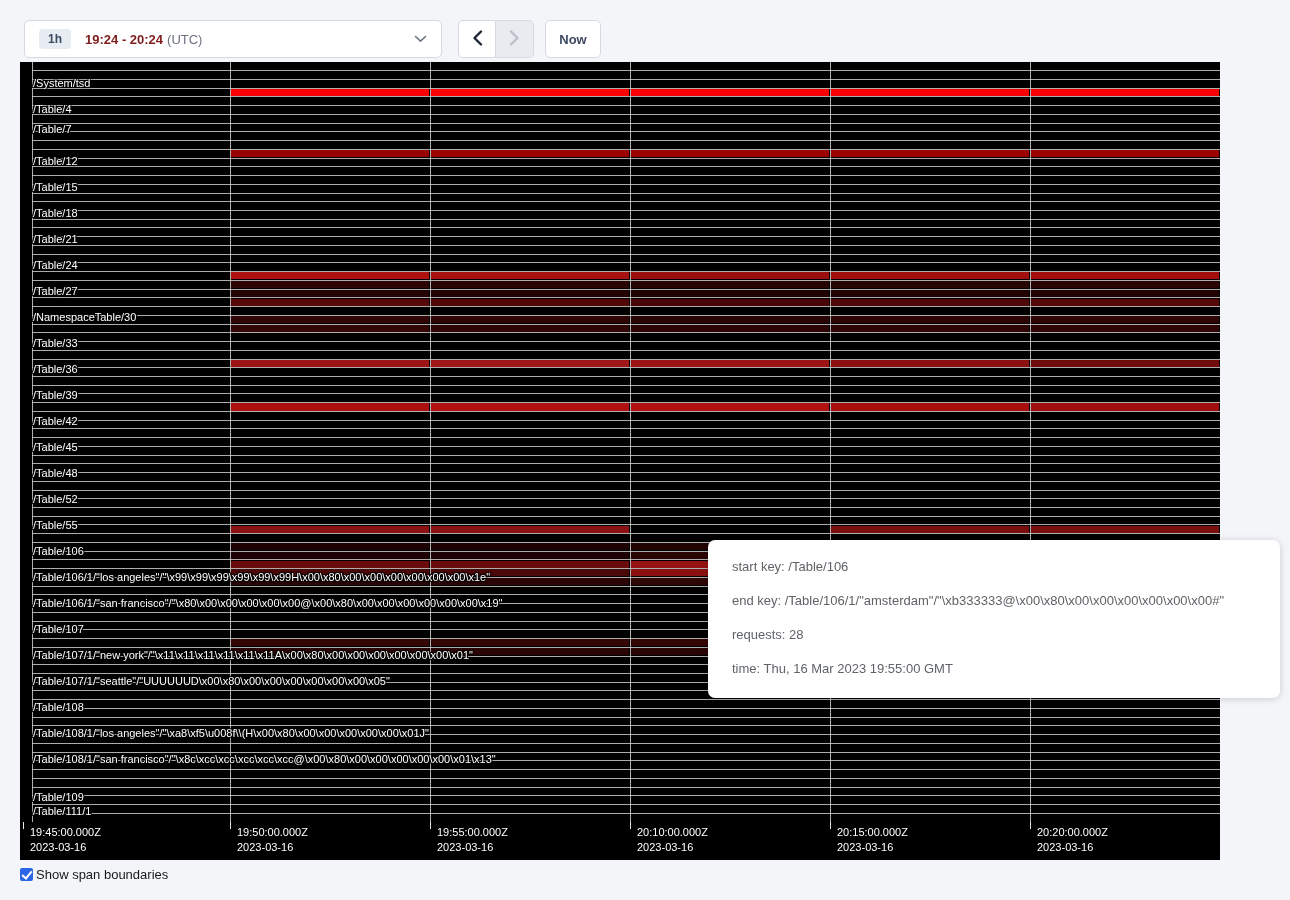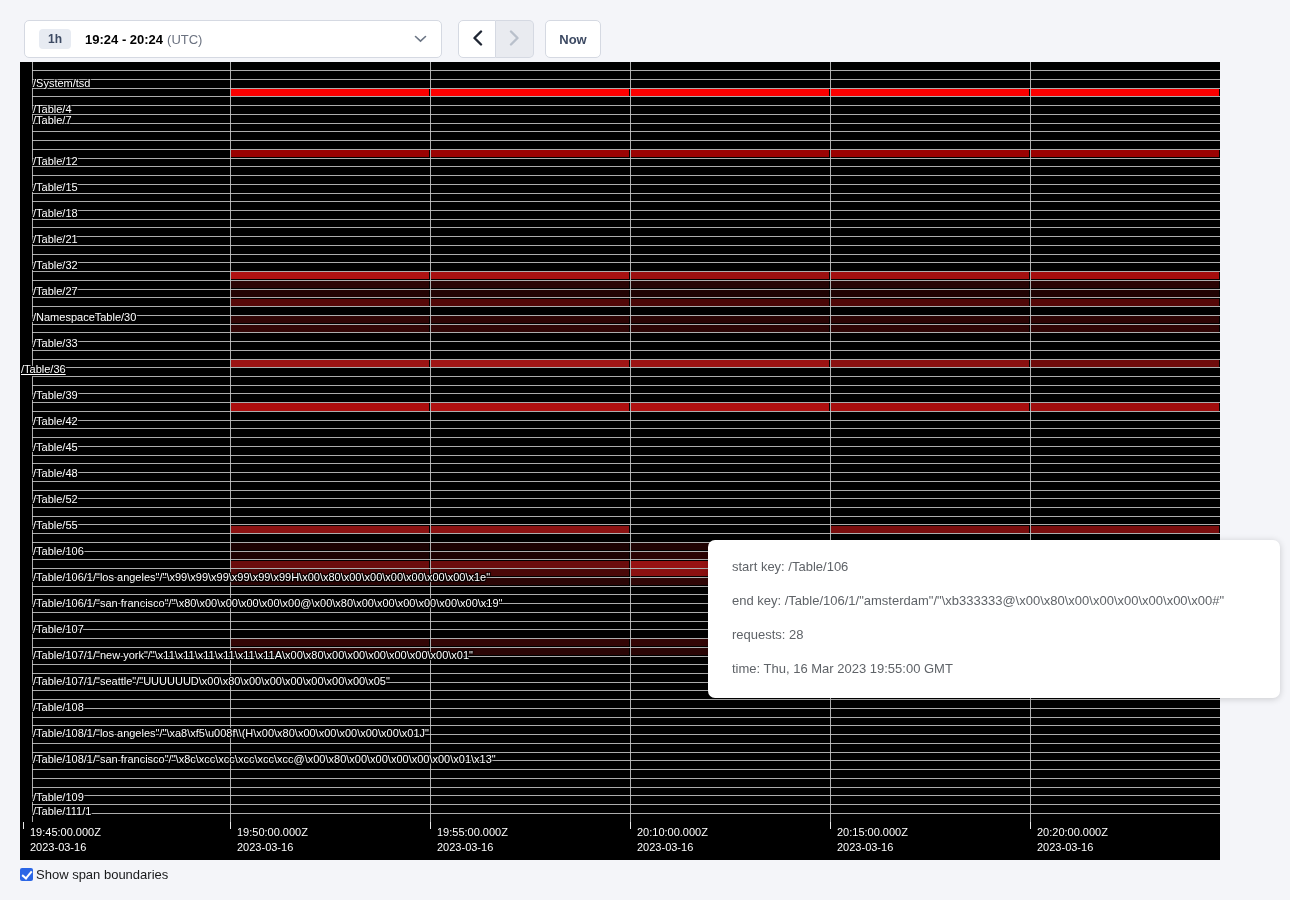--- a/index.html
+++ b/index.html
@@ -8,21 +8,21 @@
     background:#f4f5f9;
     font-family:"Liberation Sans",sans-serif;
   }
   
   .range-select{
     position:absolute;left:24px;top:20px;width:418px;height:38px;box-sizing:border-box;
     background:#fff;border:1px solid #d5d9e2;border-radius:5px;
     display:flex;align-items:center;padding:0 14px;cursor:pointer;
   }
   .chip{background:#e7ebf2;border-radius:4px;padding:3px 9px;font-size:12px;font-weight:bold;color:#3d4a63}
-  .range-text{margin-left:14px;font-size:13px;font-weight:bold;color:#000000;white-space:nowrap}
+  .range-text{margin-left:14px;font-size:13px;font-weight:bold;color:#7f1d1d;white-space:nowrap}
   .tz{font-weight:normal;color:#6b7280;margin-left:4px;font-size:13px}
   .dd-chev{margin-left:auto;display:flex;align-items:center}
   .nav{position:absolute;left:458px;top:20px;height:38px;display:flex}
   .nav button{width:38px;height:38px;box-sizing:border-box;border:1px solid #d5d9e2;background:#fff;
     display:flex;align-items:center;justify-content:center;padding:0;cursor:pointer}
   .nav .prev{border-radius:5px 0 0 5px}
   .nav .next{border-radius:0 5px 5px 0;background:#e9ebf0;border-left:none;cursor:default}
   .now-btn{position:absolute;left:545px;top:20px;width:56px;height:38px;box-sizing:border-box;
     background:#fff;border:1px solid #d5d9e2;border-radius:5px;
     font-family:"Liberation Sans",sans-serif;font-weight:bold;font-size:13px;color:#3d4a63;cursor:pointer}
@@ -266,30 +266,30 @@
     <div class="heat-cell" style="left: 611px; width: 198px; top: 577.252px; height: 7.13563px; background: rgb(51, 5, 5);"></div>
     <div class="heat-cell" style="left: 811px; width: 198px; top: 577.252px; height: 7.13563px; background: rgb(48, 5, 5);"></div>
     <div class="heat-cell" style="left: 1011px; width: 188px; top: 577.252px; height: 7.13563px; background: rgb(48, 5, 5);"></div>
     <div class="heat-cell" style="left: 211px; width: 198px; top: 585.987px; height: 7.13563px; background: rgb(42, 4, 4);"></div>
     <div class="heat-cell" style="left: 411px; width: 198px; top: 585.987px; height: 7.13563px; background: rgb(42, 4, 4);"></div>
     <div class="heat-cell" style="left: 611px; width: 198px; top: 585.987px; height: 7.13563px; background: rgb(42, 4, 4);"></div>
     <div class="heat-cell" style="left: 811px; width: 198px; top: 585.987px; height: 7.13563px; background: rgb(40, 4, 4);"></div>
     <div class="heat-cell" style="left: 1011px; width: 188px; top: 585.987px; height: 7.13563px; background: rgb(40, 4, 4);"></div>
     <div class="span-label" style="left: 13px; top: 15px;">/System/tsd</div>
     <div class="span-label" style="left: 13px; top: 41px;">/Table/4</div>
-    <div class="span-label" style="left: 13px; top: 52px;">/Table/7</div>
+    <div class="span-label" style="left: 13px; top: 61px;">/Table/7</div>
     <div class="span-label" style="left: 13px; top: 93px;">/Table/12</div>
     <div class="span-label" style="left: 13px; top: 119px;">/Table/15</div>
     <div class="span-label" style="left: 13px; top: 145px;">/Table/18</div>
     <div class="span-label" style="left: 13px; top: 171px;">/Table/21</div>
-    <div class="span-label" style="left: 13px; top: 197px;">/Table/32</div>
+    <div class="span-label" style="left: 13px; top: 197px;">/Table/24</div>
     <div class="span-label" style="left: 13px; top: 223px;">/Table/27</div>
     <div class="span-label" style="left: 13px; top: 249px;">/NamespaceTable/30</div>
     <div class="span-label" style="left: 13px; top: 275px;">/Table/33</div>
-    <div class="span-label" style="left: 1px; top: 301px; text-decoration: underline;">/Table/36</div>
+    <div class="span-label" style="left: 13px; top: 301px;">/Table/36</div>
     <div class="span-label" style="left: 13px; top: 327px;">/Table/39</div>
     <div class="span-label" style="left: 13px; top: 353px;">/Table/42</div>
     <div class="span-label" style="left: 13px; top: 379px;">/Table/45</div>
     <div class="span-label" style="left: 13px; top: 405px;">/Table/48</div>
     <div class="span-label" style="left: 13px; top: 431px;">/Table/52</div>
     <div class="span-label" style="left: 13px; top: 457px;">/Table/55</div>
     <div class="span-label" style="left: 13px; top: 483px;">/Table/106</div>
     <div class="span-label" style="left: 13px; top: 509px;">/Table/106/1/"los angeles"/"\x99\x99\x99\x99\x99\x99H\x00\x80\x00\x00\x00\x00\x00\x00\x1e"</div>
     <div class="span-label" style="left: 13px; top: 535px;">/Table/106/1/"san francisco"/"\x80\x00\x00\x00\x00\x00@\x00\x80\x00\x00\x00\x00\x00\x00\x19"</div>
     <div class="span-label" style="left: 13px; top: 561px;">/Table/107</div>

